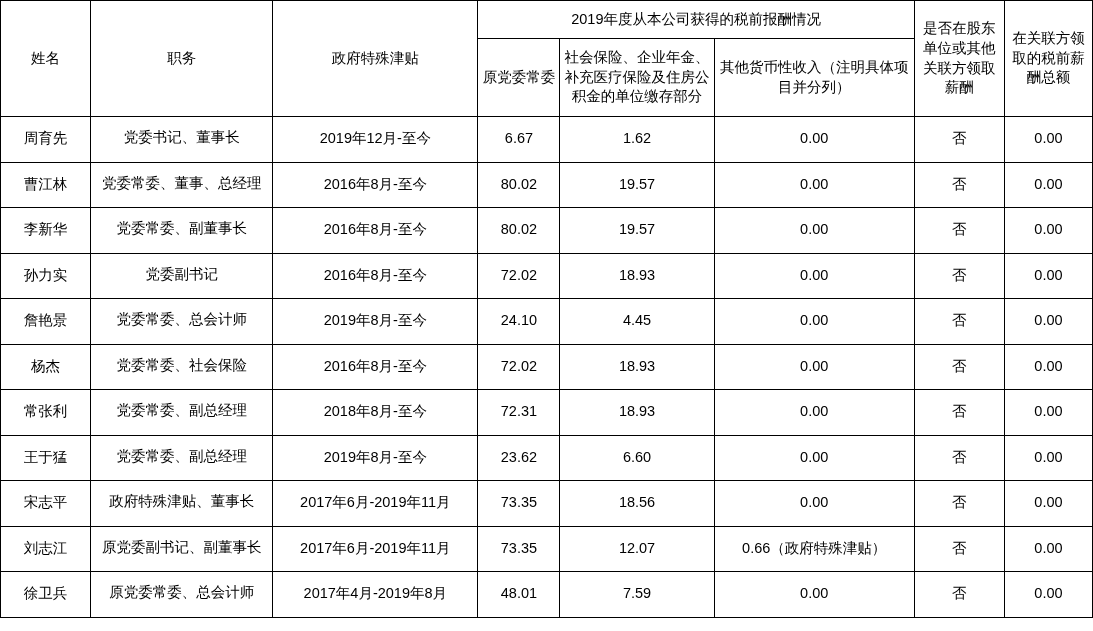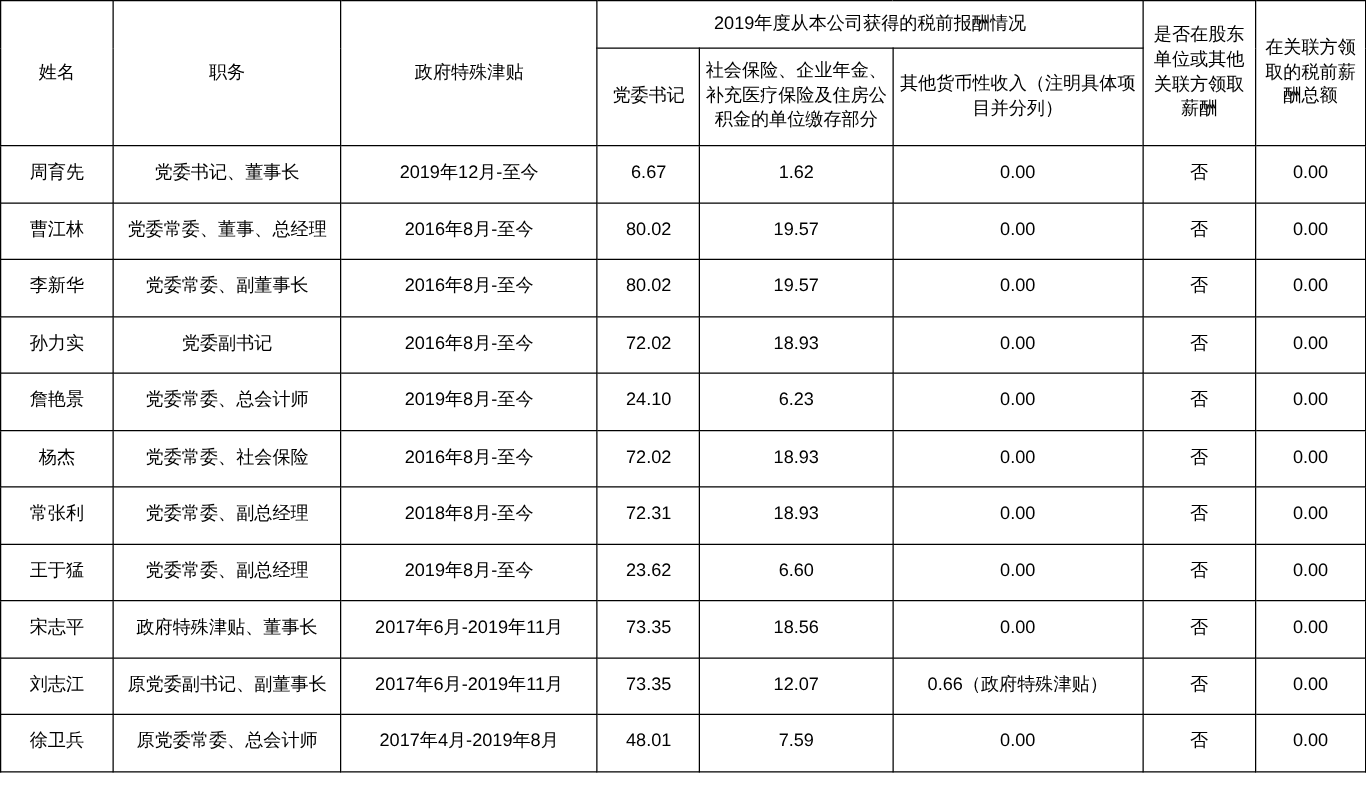--- a/index.html
+++ b/index.html
@@ -51,20 +51,21 @@
   .rowcell { height: 45.5px; }
 
   .num { text-align: center; margin-top: 36px; }
   .small-head {
     font-size: 13.5px;
     line-height: 1.3;
   }
   .tight {
     font-size: 14px;
     line-height: 1.3;
+    font-family: Liberation Mono, monospace;
   }
 </style>
 </head>
 <body>
 
 <div class="page">
   <table class="comp-table">
     <colgroup>
       <col class="c-name">
       <col class="c-title">
@@ -78,21 +79,21 @@
     <thead>
       <tr class="h-group">
         <th rowspan="2">姓名</th>
         <th rowspan="2">职务</th>
         <th rowspan="2">政府特殊津贴</th>
         <th colspan="3">2019年度从本公司获得的税前报酬情况</th>
         <th rowspan="2" class="small-head">是否在股东单位或其他关联方领取薪酬</th>
         <th rowspan="2" class="small-head">在关联方领取的税前薪酬总额</th>
       </tr>
       <tr class="h-sub">
-        <th>党委书记</th>
+        <th>原党委常委</th>
         <th class="small-head">社会保险、企业年金、补充医疗保险及住房公积金的单位缴存部分</th>
         <th class="small-head">其他货币性收入（注明具体项目并分列）</th>
       </tr>
     </thead>
     <tbody>
       <tr class="rowcell">
         <td>周育先</td>
         <td class="tight">党委书记、董事长</td>
         <td>2019年12月-至今</td>
         <td class="num">6.67</td>
@@ -129,21 +130,21 @@
         <td class="num">18.93</td>
         <td class="num">0.00</td>
         <td>否</td>
         <td class="num">0.00</td>
       </tr>
       <tr class="rowcell">
         <td>詹艳景</td>
         <td class="tight">党委常委、总会计师</td>
         <td>2019年8月-至今</td>
         <td class="num">24.10</td>
-        <td class="num">6.23</td>
+        <td class="num">4.45</td>
         <td class="num">0.00</td>
         <td>否</td>
         <td class="num">0.00</td>
       </tr>
       <tr class="rowcell">
         <td>杨杰</td>
         <td class="tight">党委常委、社会保险</td>
         <td>2016年8月-至今</td>
         <td class="num">72.02</td>
         <td class="num">18.93</td>

